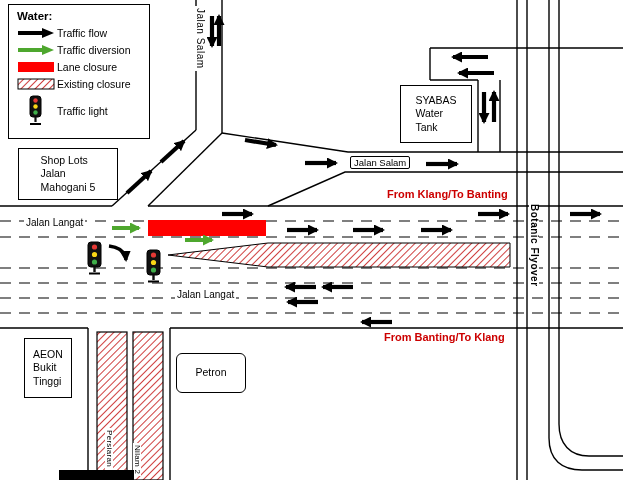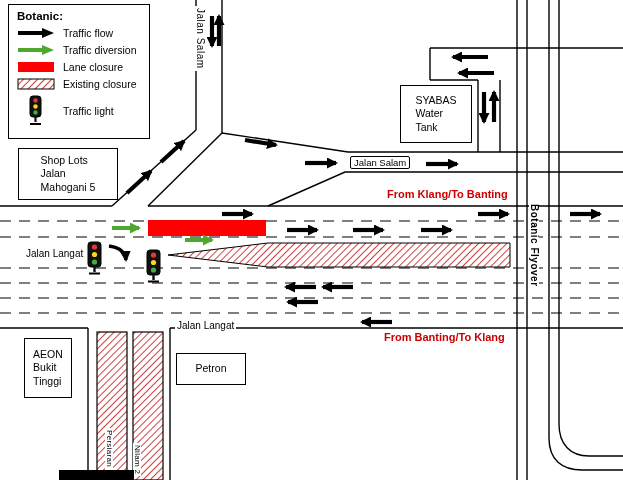--- a/index.html
+++ b/index.html
@@ -7,31 +7,31 @@
          font-family:"Liberation Sans",sans-serif;color:#000;}
   svg.map{position:absolute;left:0;top:0;z-index:1;}
   .road{stroke:#000;stroke-width:1.4;fill:none;}
   .lane{stroke:#000;stroke-width:1.1;fill:none;stroke-dasharray:11 8;}
   .flow line{stroke:#000;stroke-width:4.2;}
   .divr line{stroke:#4ea72e;stroke-width:4;}
   .box{position:absolute;border:1px solid #000;background:#fff;display:flex;align-items:center;
        justify-content:center;text-align:left;font-size:10.5px;line-height:1.3;
        white-space:pre-line;box-sizing:border-box;z-index:3;}
   .red-text{color:#c00000;}
-  .rlabel{position:absolute;font-size:10px;background:#fff;padding:0 2px;z-index:2;white-space:nowrap;margin-top:31px;}
+  .rlabel{position:absolute;font-size:10px;background:#fff;padding:0 2px;z-index:2;white-space:nowrap;}
   .boxedlabel{position:absolute;border:1px solid #000;border-radius:2px;background:#fff;
        font-size:9.5px;padding:0 3px;z-index:2;white-space:nowrap;}
   .vlabel{position:absolute;writing-mode:vertical-rl;font-size:10px;line-height:1;
        background:#fff;padding:2px 0;z-index:2;letter-spacing:.5px;white-space:nowrap;}
   .vsmall{font-size:8px;letter-spacing:.3px;}
   .dir{position:absolute;color:#cc0000;font-weight:bold;font-size:11px;z-index:2;white-space:nowrap;}
   .legend{position:absolute;left:8px;top:4px;width:142px;border:1.5px solid #000;background:#fff;
        padding:5px 8px 6px;box-sizing:border-box;z-index:5;}
   .legend-title{font-weight:bold;font-size:11.5px;margin-bottom:4px;}
-  .lrow{display:flex;align-items:center;gap:8px;font-size:10.5px;margin:5px 0;}
+  .lrow{display:flex;align-items:center;gap:2px;font-size:10.5px;margin:5px 0;}
   .lrow .ic{flex:0 0 38px;display:flex;align-items:center;}
   .blackbar{position:absolute;left:59px;top:470px;width:75px;height:10px;background:#000;z-index:6;}
 </style>
 </head>
 <body>
 
 <div class="stage">
 
   <svg class="map" width="623" height="480" viewBox="0 0 623 480">
     <defs>
@@ -127,21 +127,21 @@
       <rect x="0" y="0" width="13" height="25" rx="3" fill="#111" stroke="#000"></rect>
       <circle cx="6.5" cy="5" r="2.6" fill="#e53935"></circle>
       <circle cx="6.5" cy="12.5" r="2.6" fill="#f9d616"></circle>
       <circle cx="6.5" cy="20" r="2.6" fill="#3fae49"></circle>
       <rect x="5.3" y="25" width="2.4" height="5" fill="#111"></rect>
       <line x1="1" y1="31.5" x2="12" y2="31.5" stroke="#000" stroke-width="2"></line>
     </g>
   </svg>
 
   <div class="legend">
-    <div class="legend-title">Botanic:</div>
+    <div class="legend-title">Water:</div>
     <div class="lrow">
       <span class="ic">
         <svg width="38" height="12">
             <path d="M1,4 H25 V1 L37,6 L25,11 V8 H1 Z" fill="#000"></path>
           </svg>
       </span>
       <span>Traffic flow</span>
     </div>
     <div class="lrow">
       <span class="ic">
@@ -192,21 +192,21 @@
 
   <div class="box" style="left:18px;top:148px;width:100px;height:52px;">Shop Lots
 Jalan
 Mahogani 5</div>
   <div class="box" style="left:400px;top:85px;width:72px;height:58px;">SYABAS
 Water
 Tank</div>
   <div class="box" style="left:24px;top:338px;width:48px;height:60px;">AEON
 Bukit
 Tinggi</div>
-  <div class="box" style="left:176px;top:353px;width:70px;height:32px;">Petron</div>
+  <div class="box" style="left:176px;top:353px;width:70px;height:40px;border-radius:6px;">Petron</div>
 
   <div class="vlabel" style="left:195px;top:6px;">Jalan Salam</div>
   <div class="boxedlabel" style="left:350px;top:156px;">Jalan Salam</div>
   <div class="rlabel" style="left:24px;top:217px;">Jalan Langat</div>
   <div class="rlabel" style="left:175px;top:289px;">Jalan Langat</div>
   <div class="vlabel" style="left:529px;top:202px;font-weight:bold;">Botanic Flyover</div>
   <div class="vlabel vsmall" style="left:105px;top:428px;">Persiaran Batu</div>
   <div class="vlabel vsmall" style="left:133px;top:443px;">Nilam 2</div>
 
   <div class="dir" style="left:387px;top:188px;">From Klang/To Banting</div>

